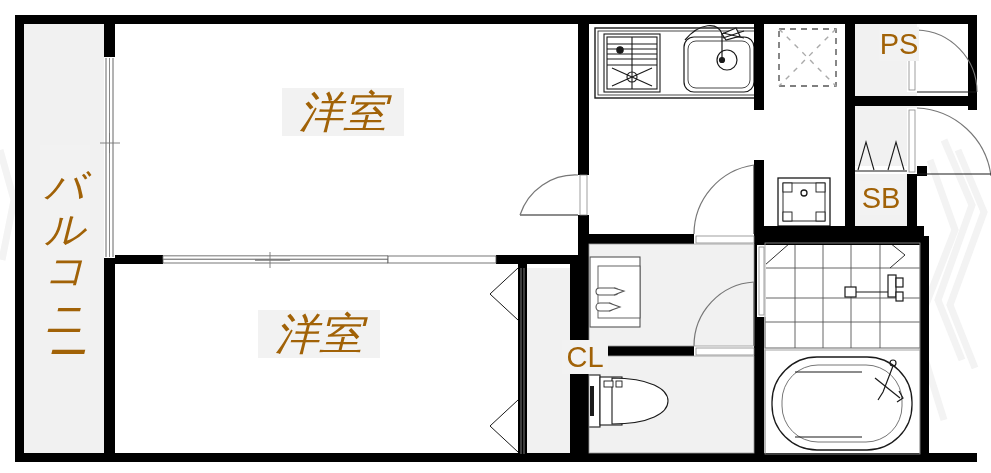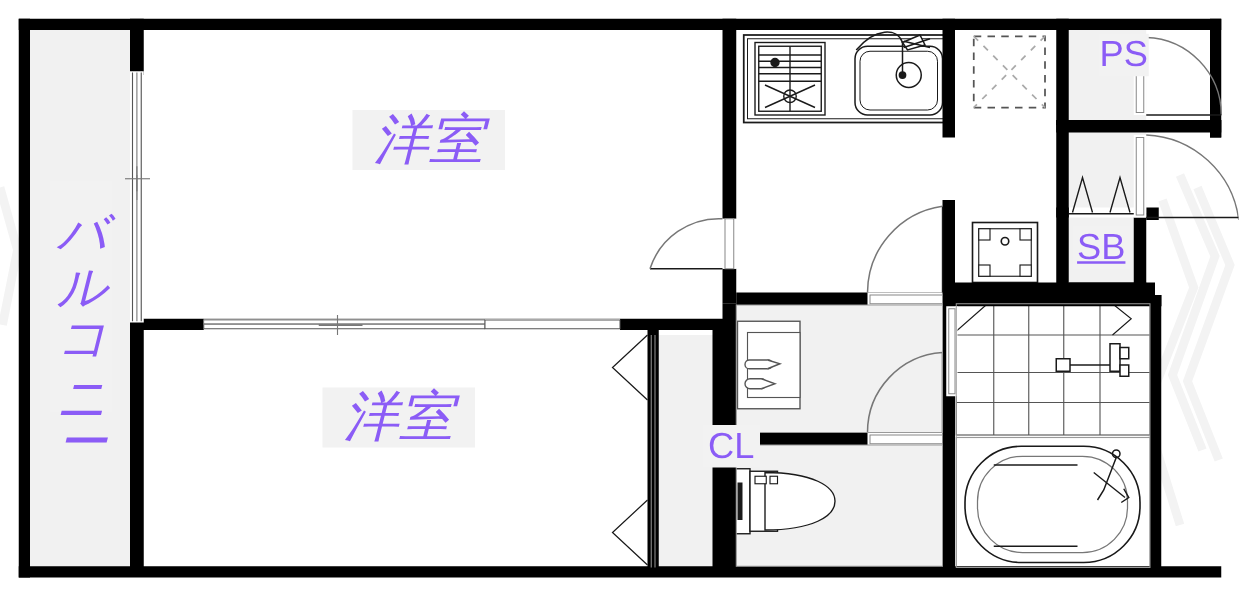--- a/index.html
+++ b/index.html
@@ -1,19 +1,19 @@
 <!DOCTYPE html>
 <html><head>
 <meta charset="utf-8">
 <style>
   html,body{margin:0;padding:0;background:#ffffff;}
   body{font-family:"Liberation Sans","DejaVu Sans",sans-serif;}
   #plan{position:relative;width:991px;height:473px;background:#ffffff;overflow:hidden;}
   #plan svg{position:absolute;left:0;top:0;}
-  .lbl{position:absolute;background:#f2f2f2;color:#8b5cf6;font-weight:400;line-height:1;
+  .lbl{position:absolute;background:#f2f2f2;color:#a16207;font-weight:400;line-height:1;
        display:flex;align-items:center;justify-content:center;white-space:pre;}
   .lbl-jp{font-family:"DejaVu Sans",sans-serif;font-style:italic;}
   .vert{writing-mode:vertical-rl;text-orientation:upright;}
 </style>
 </head>
 <body>
 
 <div id="plan">
 
   <svg width="991" height="473" viewBox="0 0 991 473">
@@ -280,15 +280,15 @@
   <div class="lbl lbl-jp vert" style="left:40px;top:145px;width:50px;height:185px;font-size:40px;letter-spacing:2px;">バルコニー</div>
 
   <div class="lbl lbl-jp" style="left:282px;top:88px;width:122px;height:48px;font-size:44px;">洋室</div>
 
   <div class="lbl lbl-jp" style="left:258px;top:310px;width:122px;height:48px;font-size:44px;">洋室</div>
 
   <div class="lbl" style="left:528px;top:340px;width:46px;height:34px;font-size:29px;margin-left:34px;">CL</div>
 
   <div class="lbl" style="left:879px;top:27px;width:40px;height:34px;font-size:29px;">PS</div>
 
-  <div class="lbl" style="left:858px;top:181px;width:46px;height:34px;font-size:29px;text-decoration:underline;">SB</div>
+  <div class="lbl" style="left:858px;top:181px;width:46px;height:34px;font-size:29px;">SB</div>
 
 </div>
 
 </body></html>

